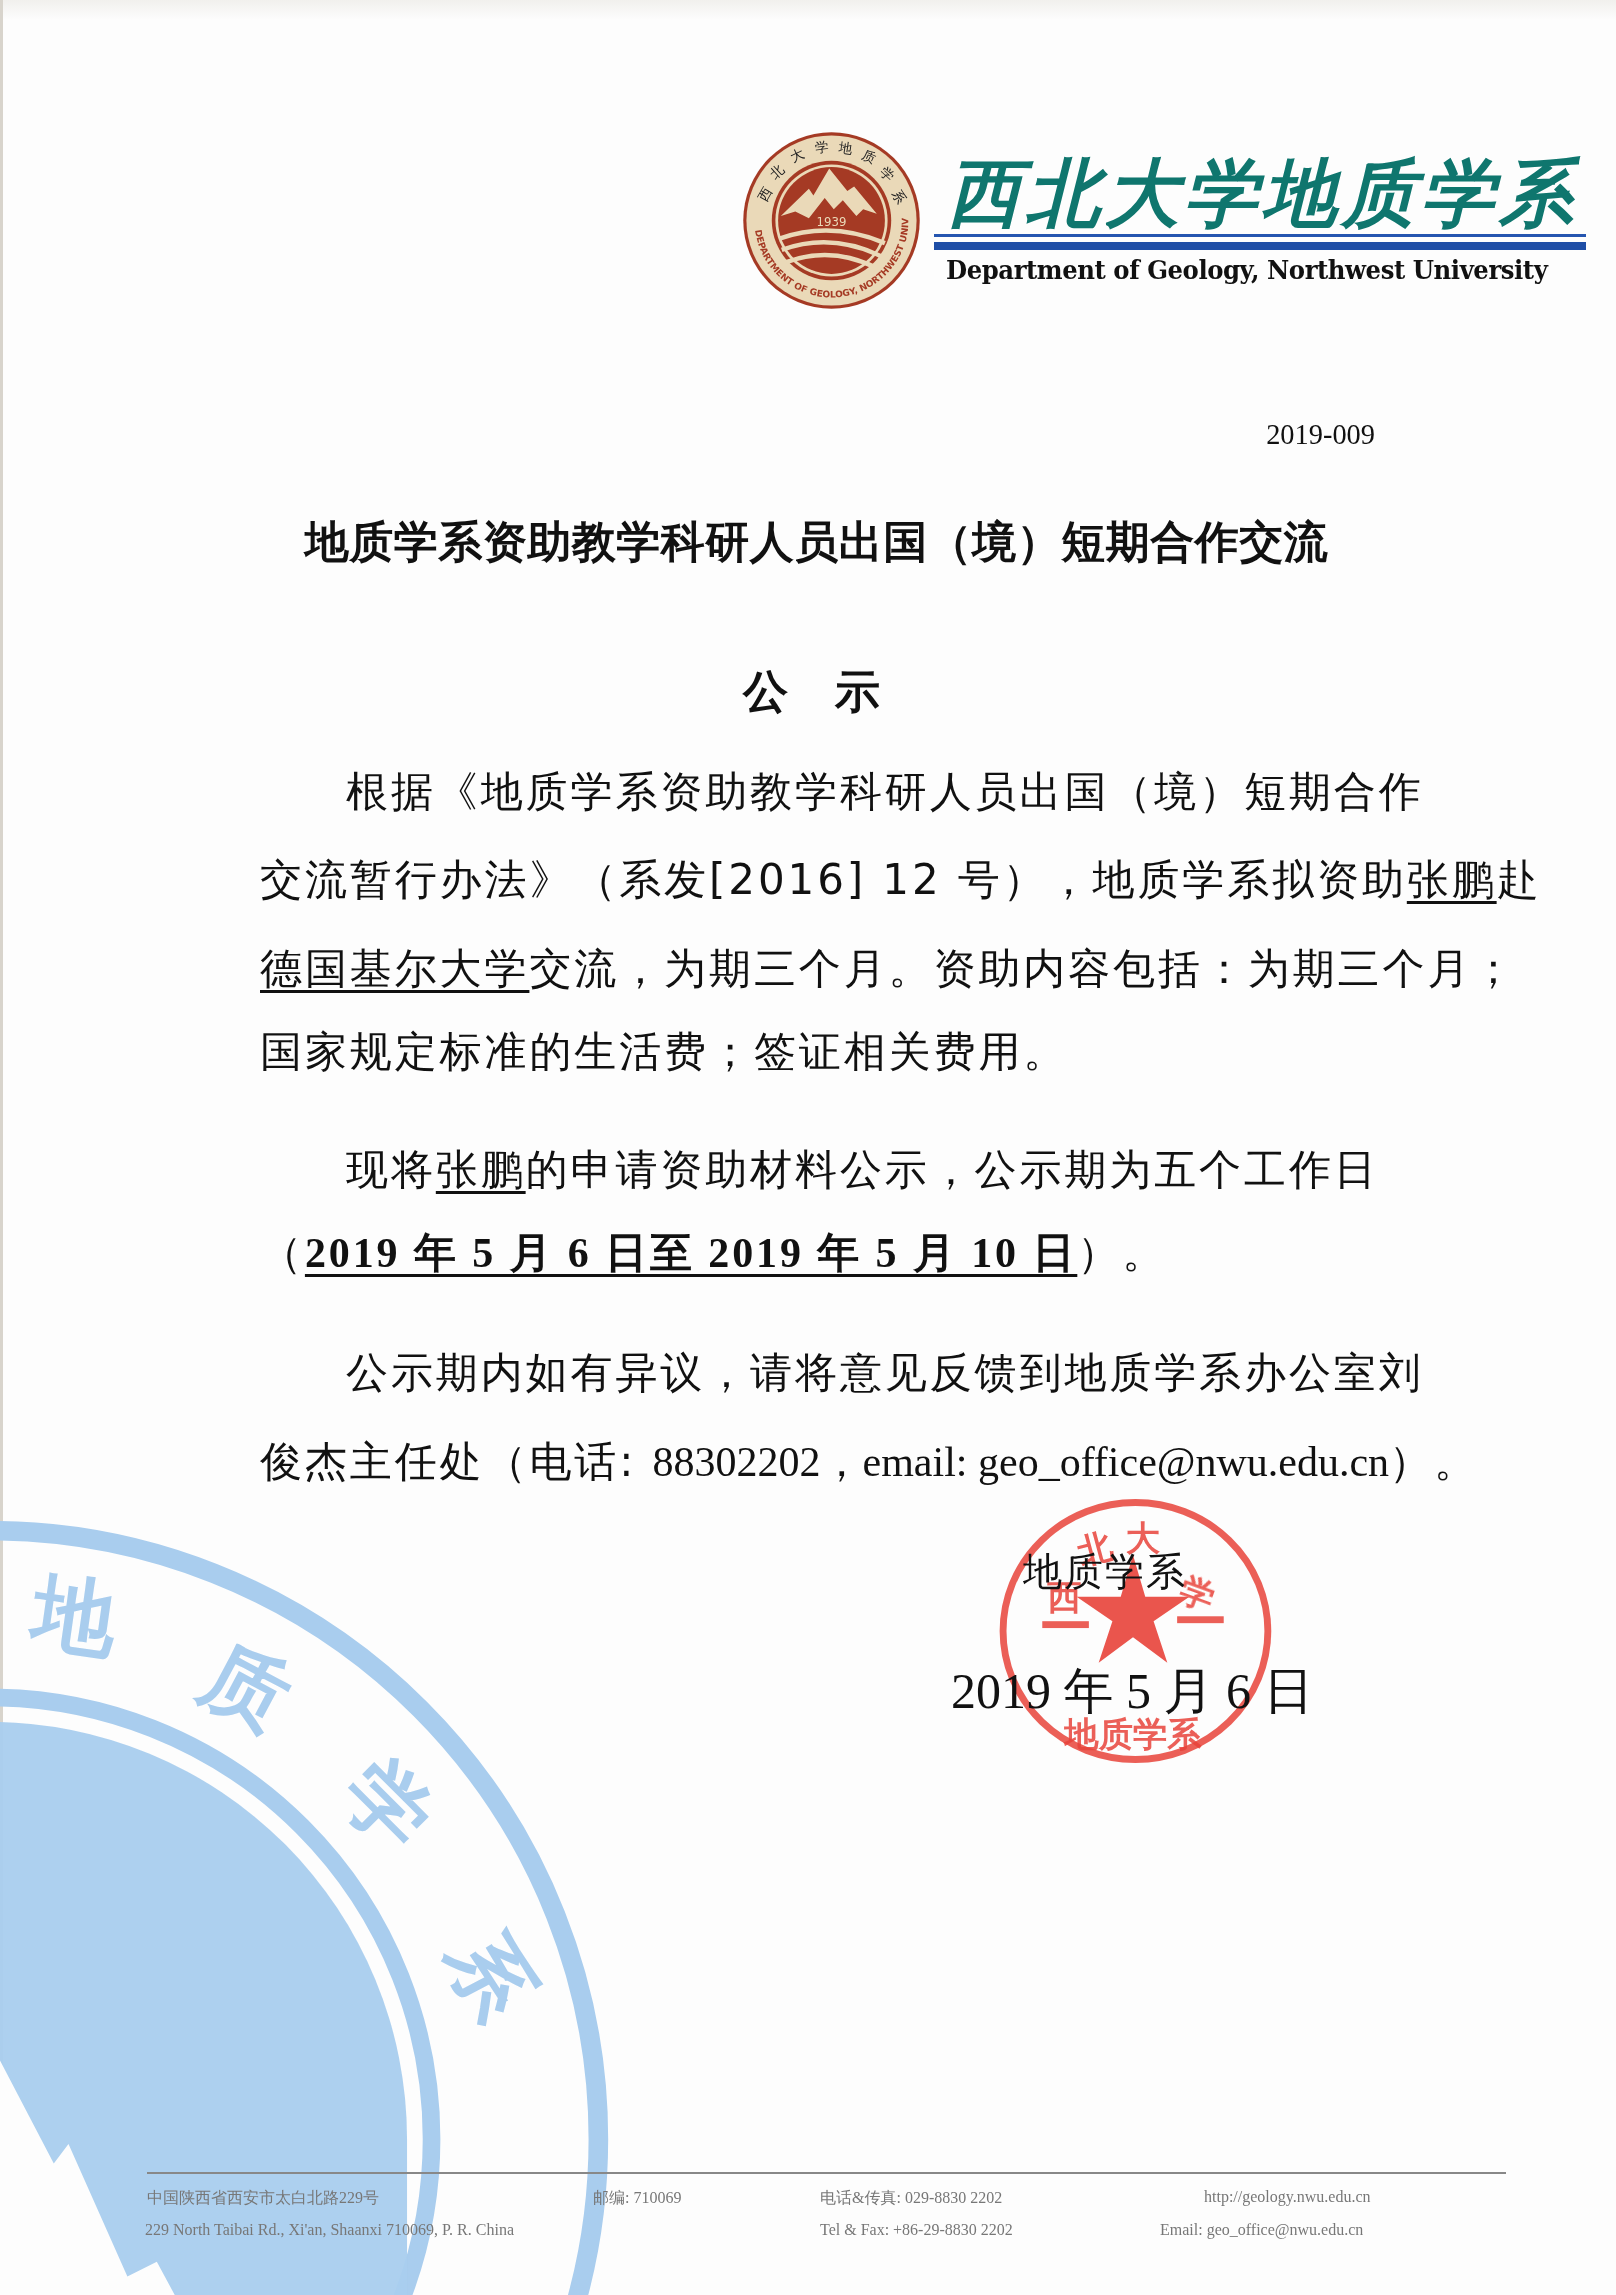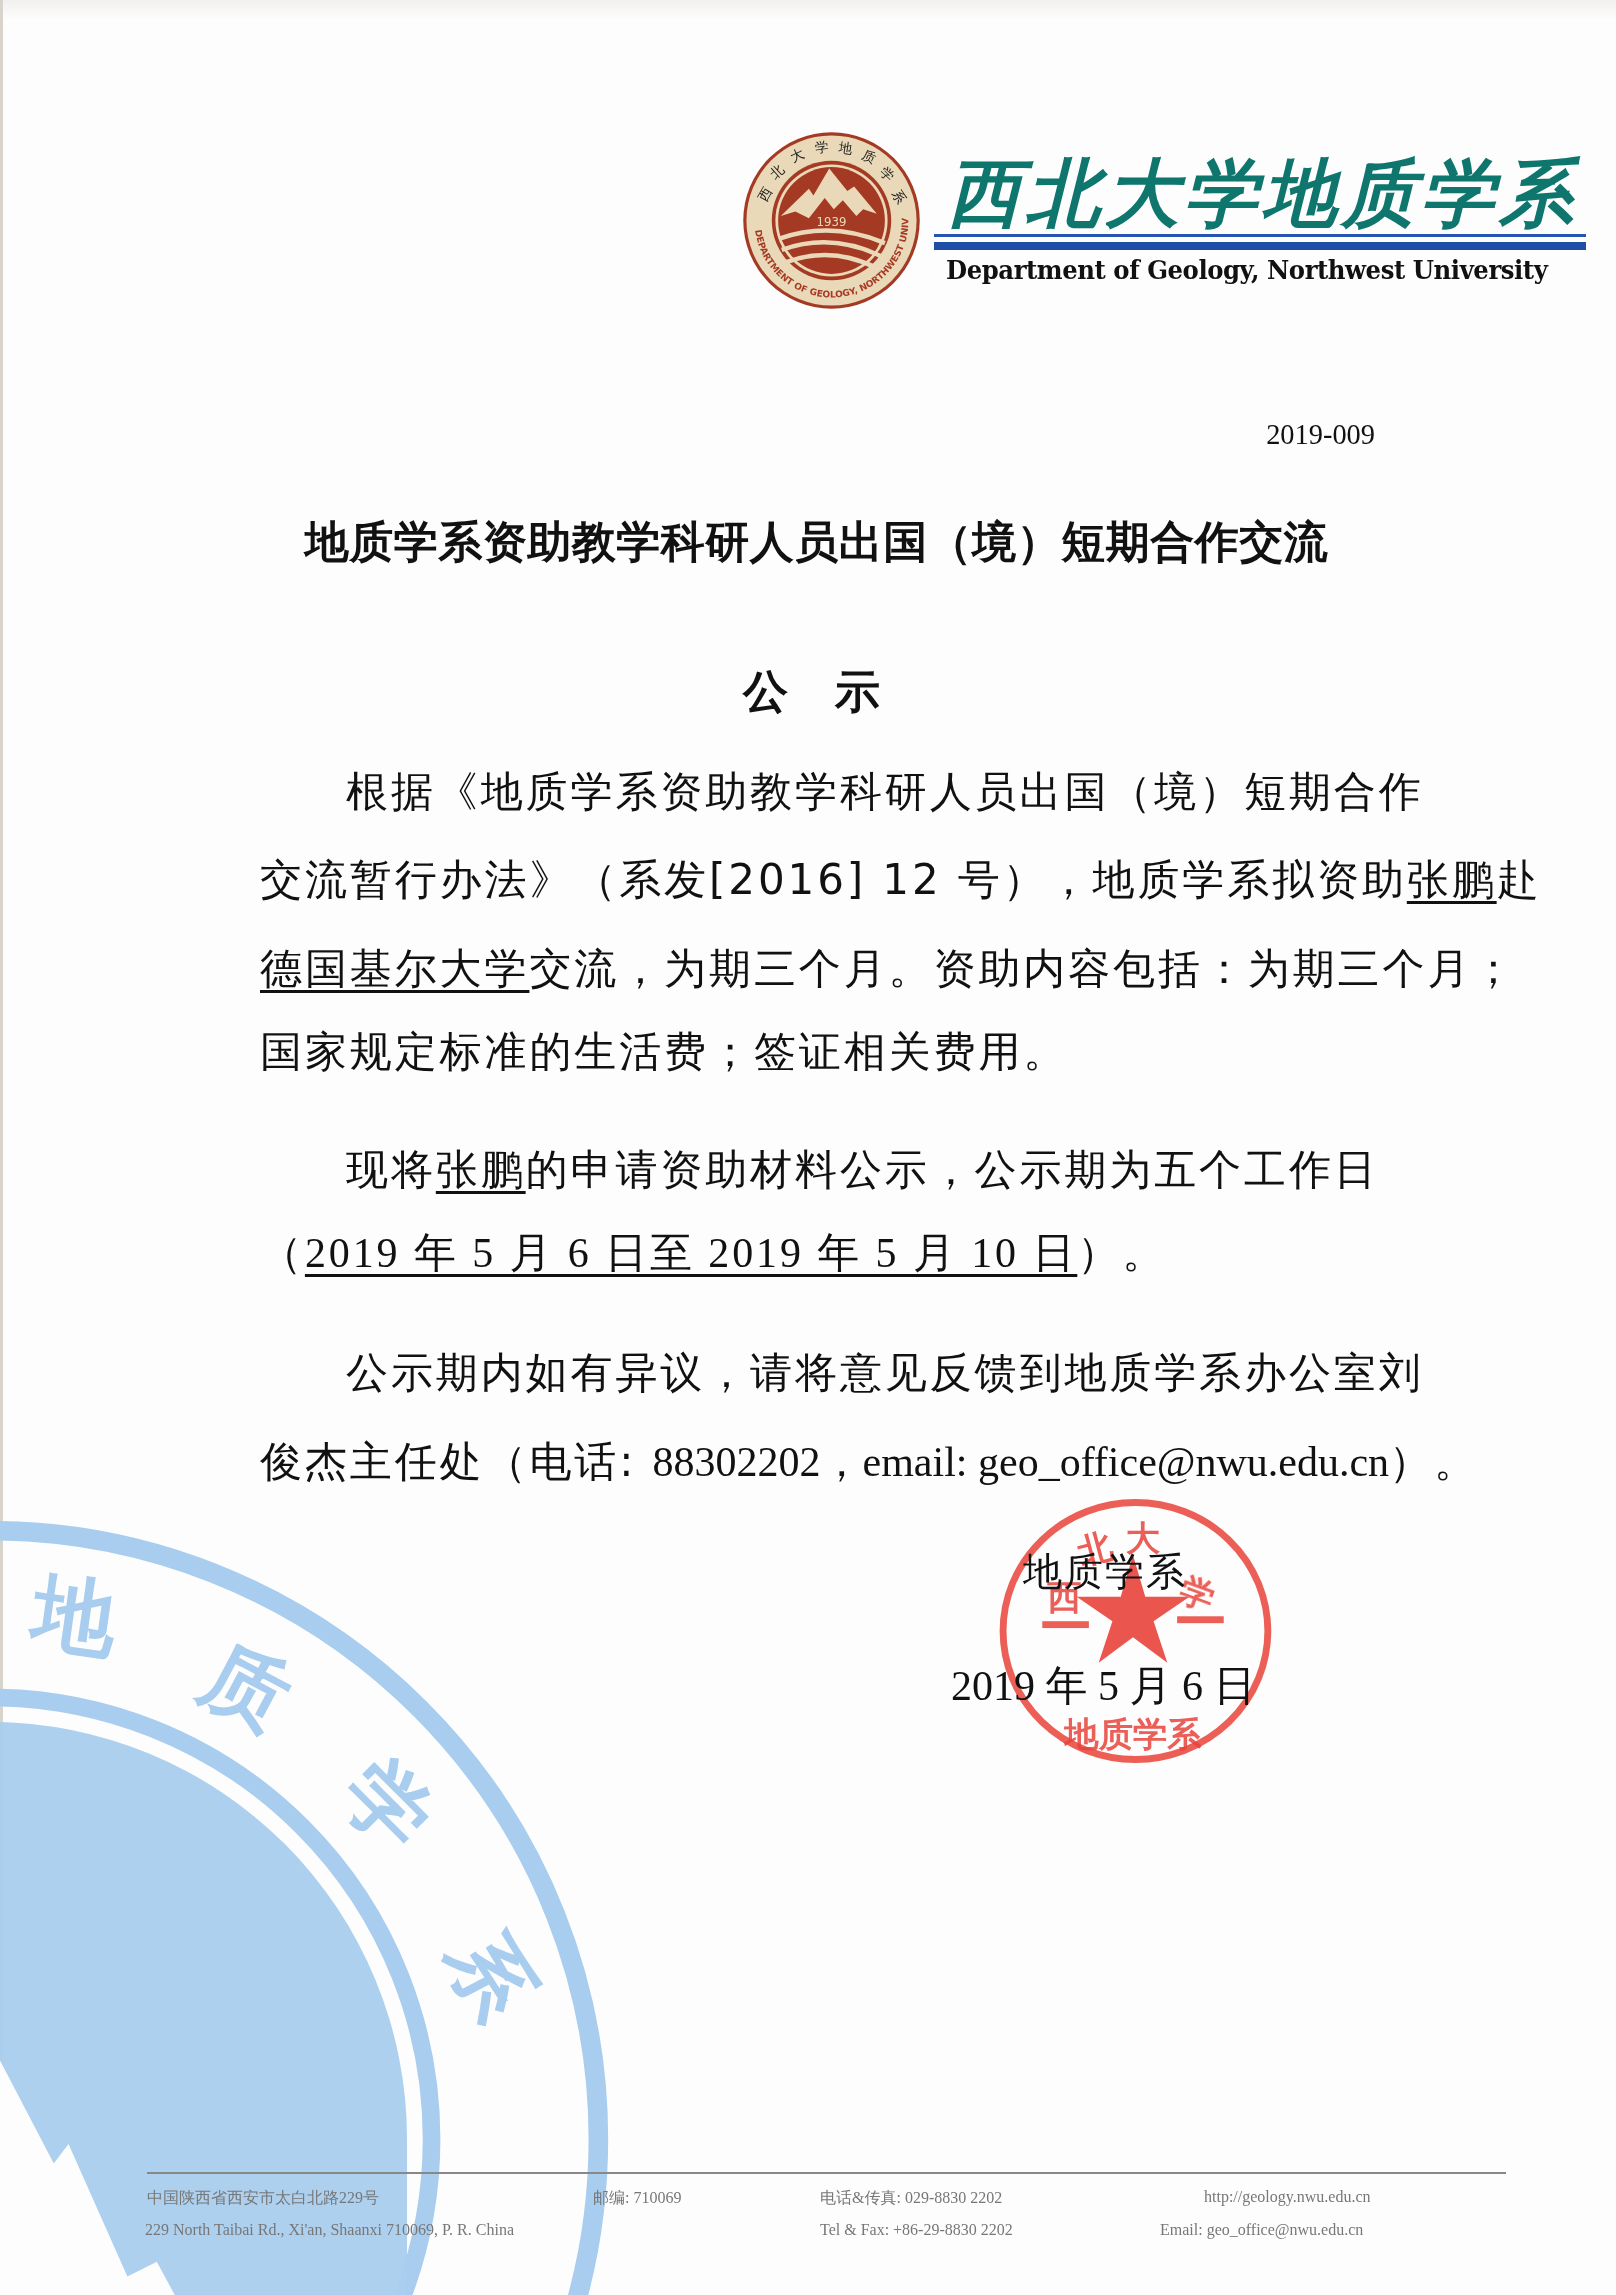--- a/index.html
+++ b/index.html
@@ -32,27 +32,27 @@
     .title { position: absolute; left: 255px; top: 510px; width: 1123px;
       font-family: "DejaVu Sans", sans-serif; font-weight: bold; font-size: 44px; letter-spacing: 0.5px;
       white-space: nowrap; line-height: 64px; text-align: center; }
     .subtitle { position: absolute; left: 743px; top: 662px;
       font-family: "DejaVu Sans", sans-serif; font-weight: bold; font-size: 45px; letter-spacing: 47px; white-space: nowrap; }
 
     .body-line { position: absolute; left: 260px; font-family: "DejaVu Sans", sans-serif;
       font-size: 42px; letter-spacing: 2.9px; white-space: nowrap; line-height: 54px; }
     .indent { left: 346px; }
     .u { text-decoration: underline; text-decoration-thickness: 2.9px; text-underline-offset: 6.9px; }
-    .bold-date { font-family: "Liberation Serif", serif; font-weight: normal; }
+    .bold-date { font-family: "Liberation Serif", serif; font-weight: bold; }
     .latin { font-family: "Liberation Serif", serif; letter-spacing: 0; }
 
     
     .stamp { position: absolute; left: 981px; top: 1491px; width: 304px; height: 280px; }
     .sign-dept { position: absolute; left: 1023px; top: 1545px; font-family: "DejaVu Serif", serif; font-size: 39px; letter-spacing: 2px; white-space: nowrap; }
-    .sign-date { position: absolute; left: 951px; top: 1658px; font-family: "Liberation Serif", serif; font-size: 42px; white-space: nowrap; }
+    .sign-date { position: absolute; left: 951px; top: 1658px; font-family: "Liberation Serif", serif; font-size: 50px; white-space: nowrap; }
 
     
     .footer-rule { position: absolute; left: 147px; top: 2172px; width: 1359px; height: 1.5px; background: #888; }
     .footer-text { position: absolute; font-family: "Liberation Serif", serif; font-size: 16px; color: #777; white-space: nowrap; }
   </style>
 </head>
 <body>
 
 <div class="scan-top"></div>
 <div class="page-edge-left"></div>

